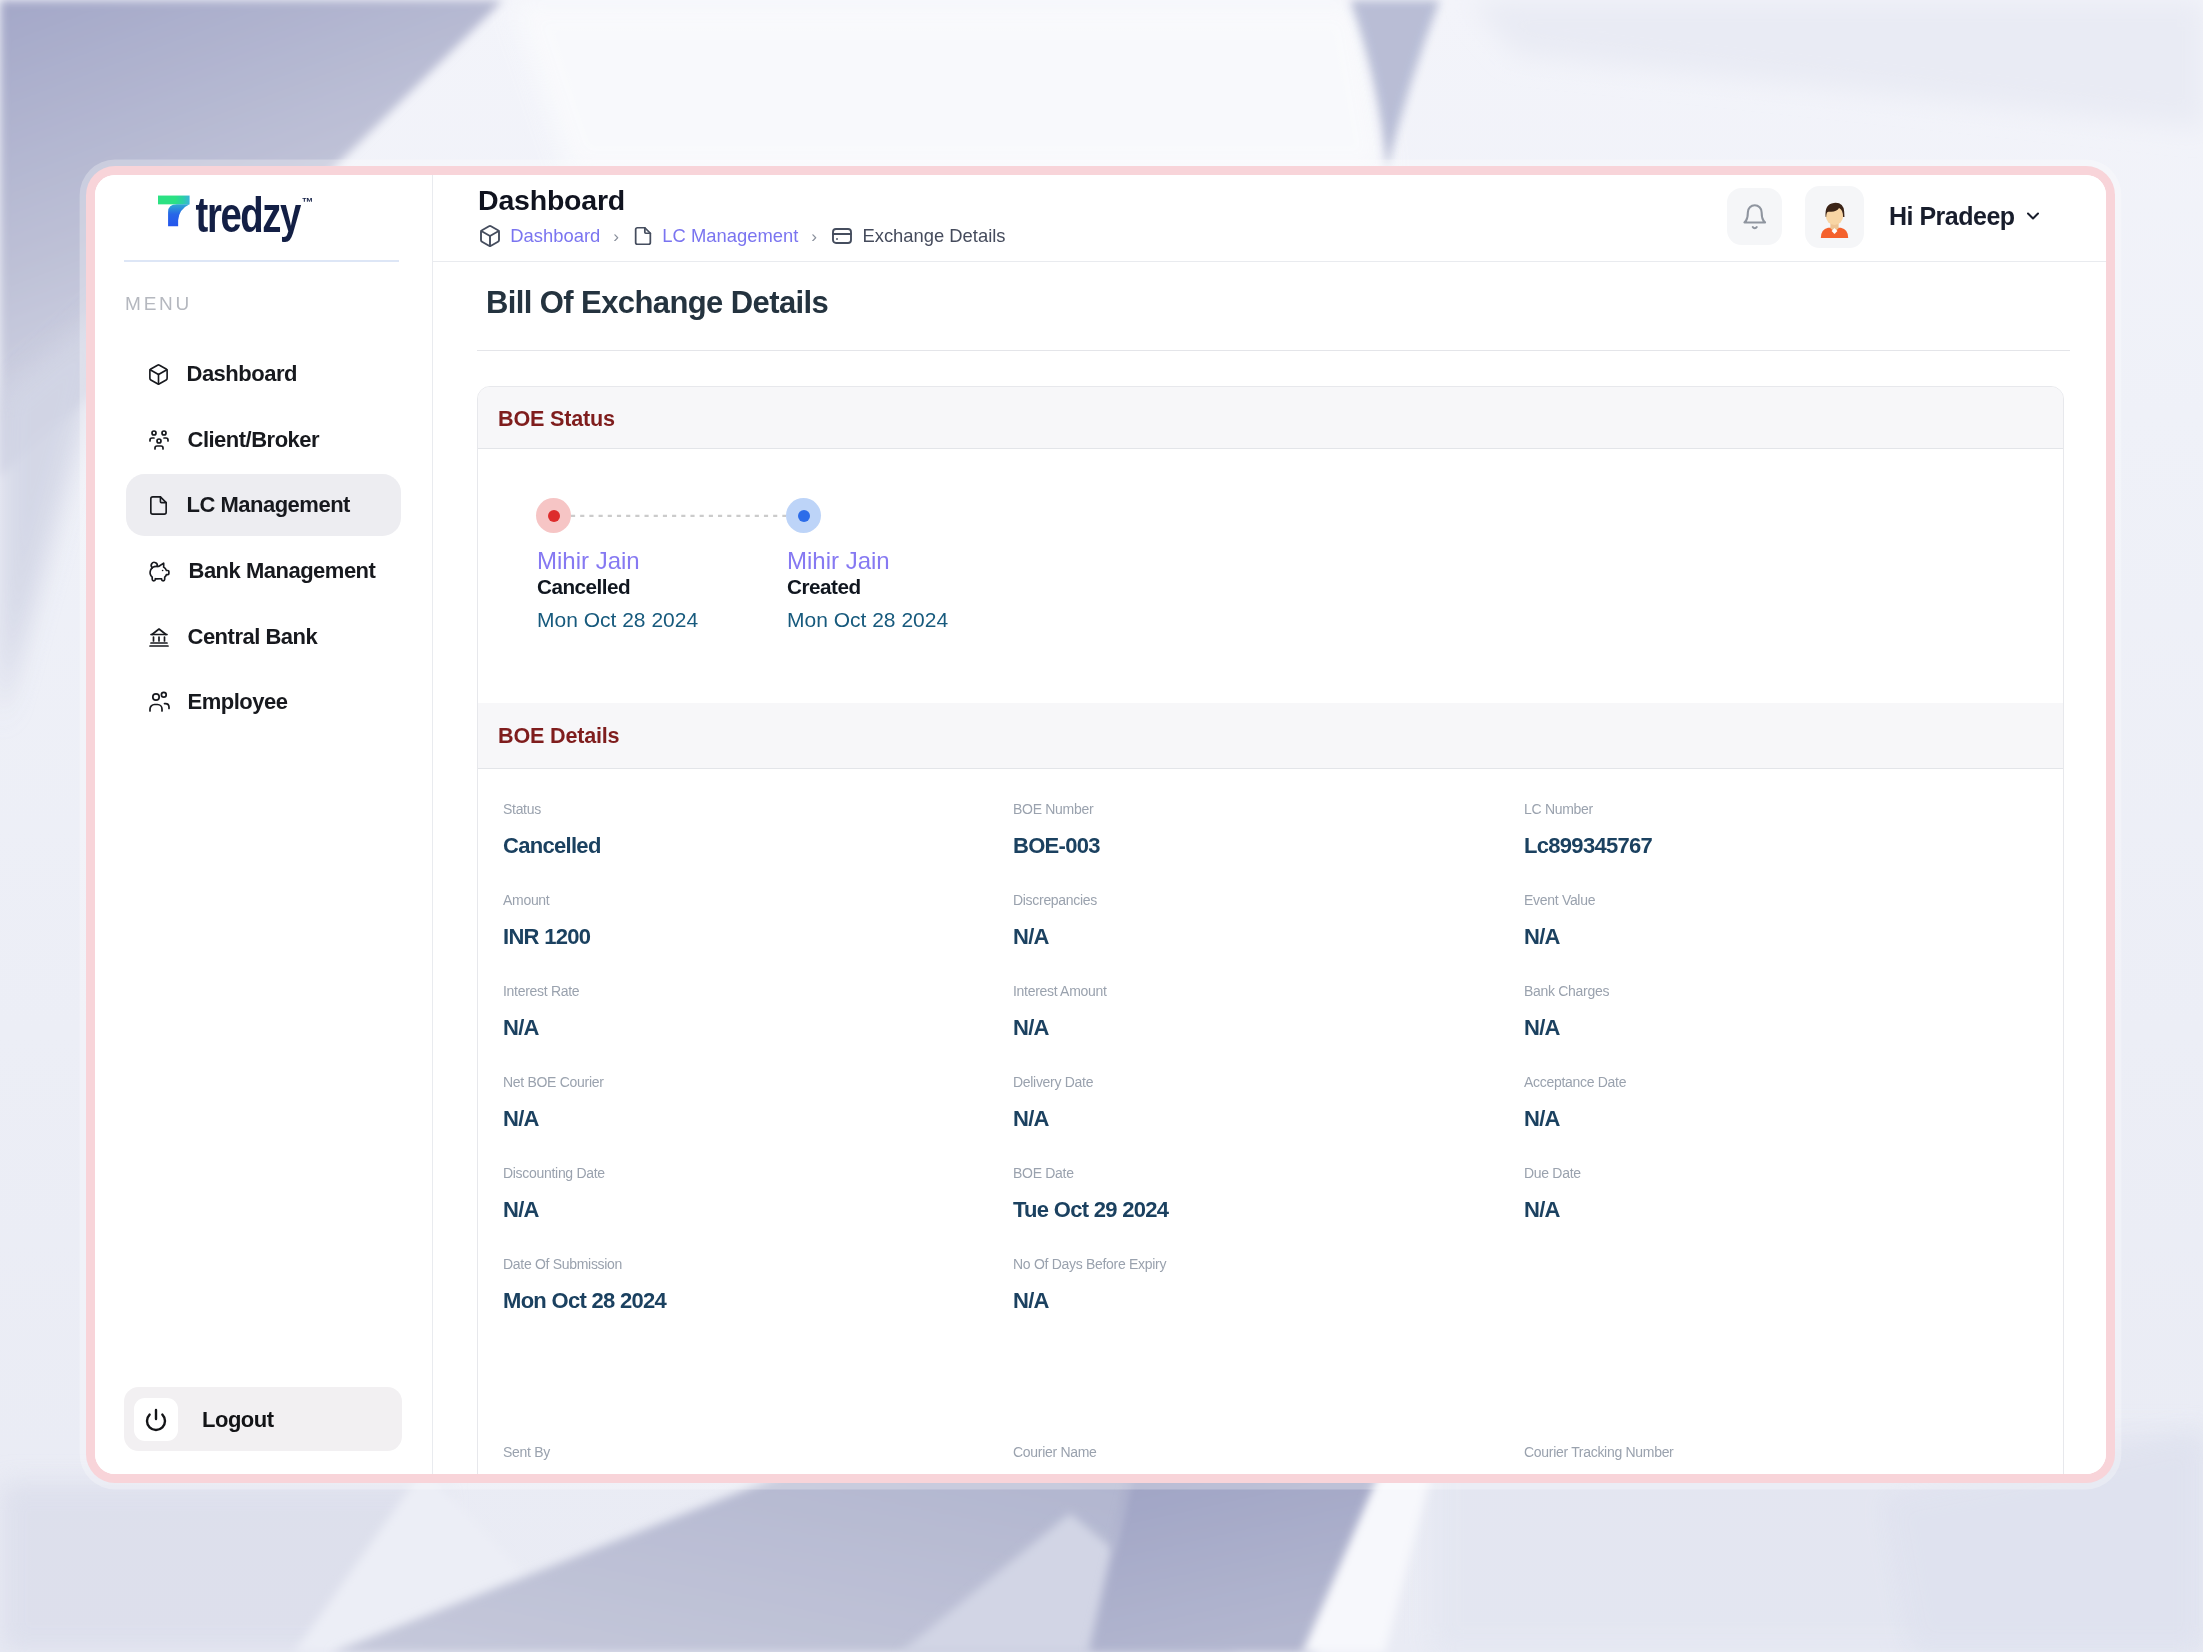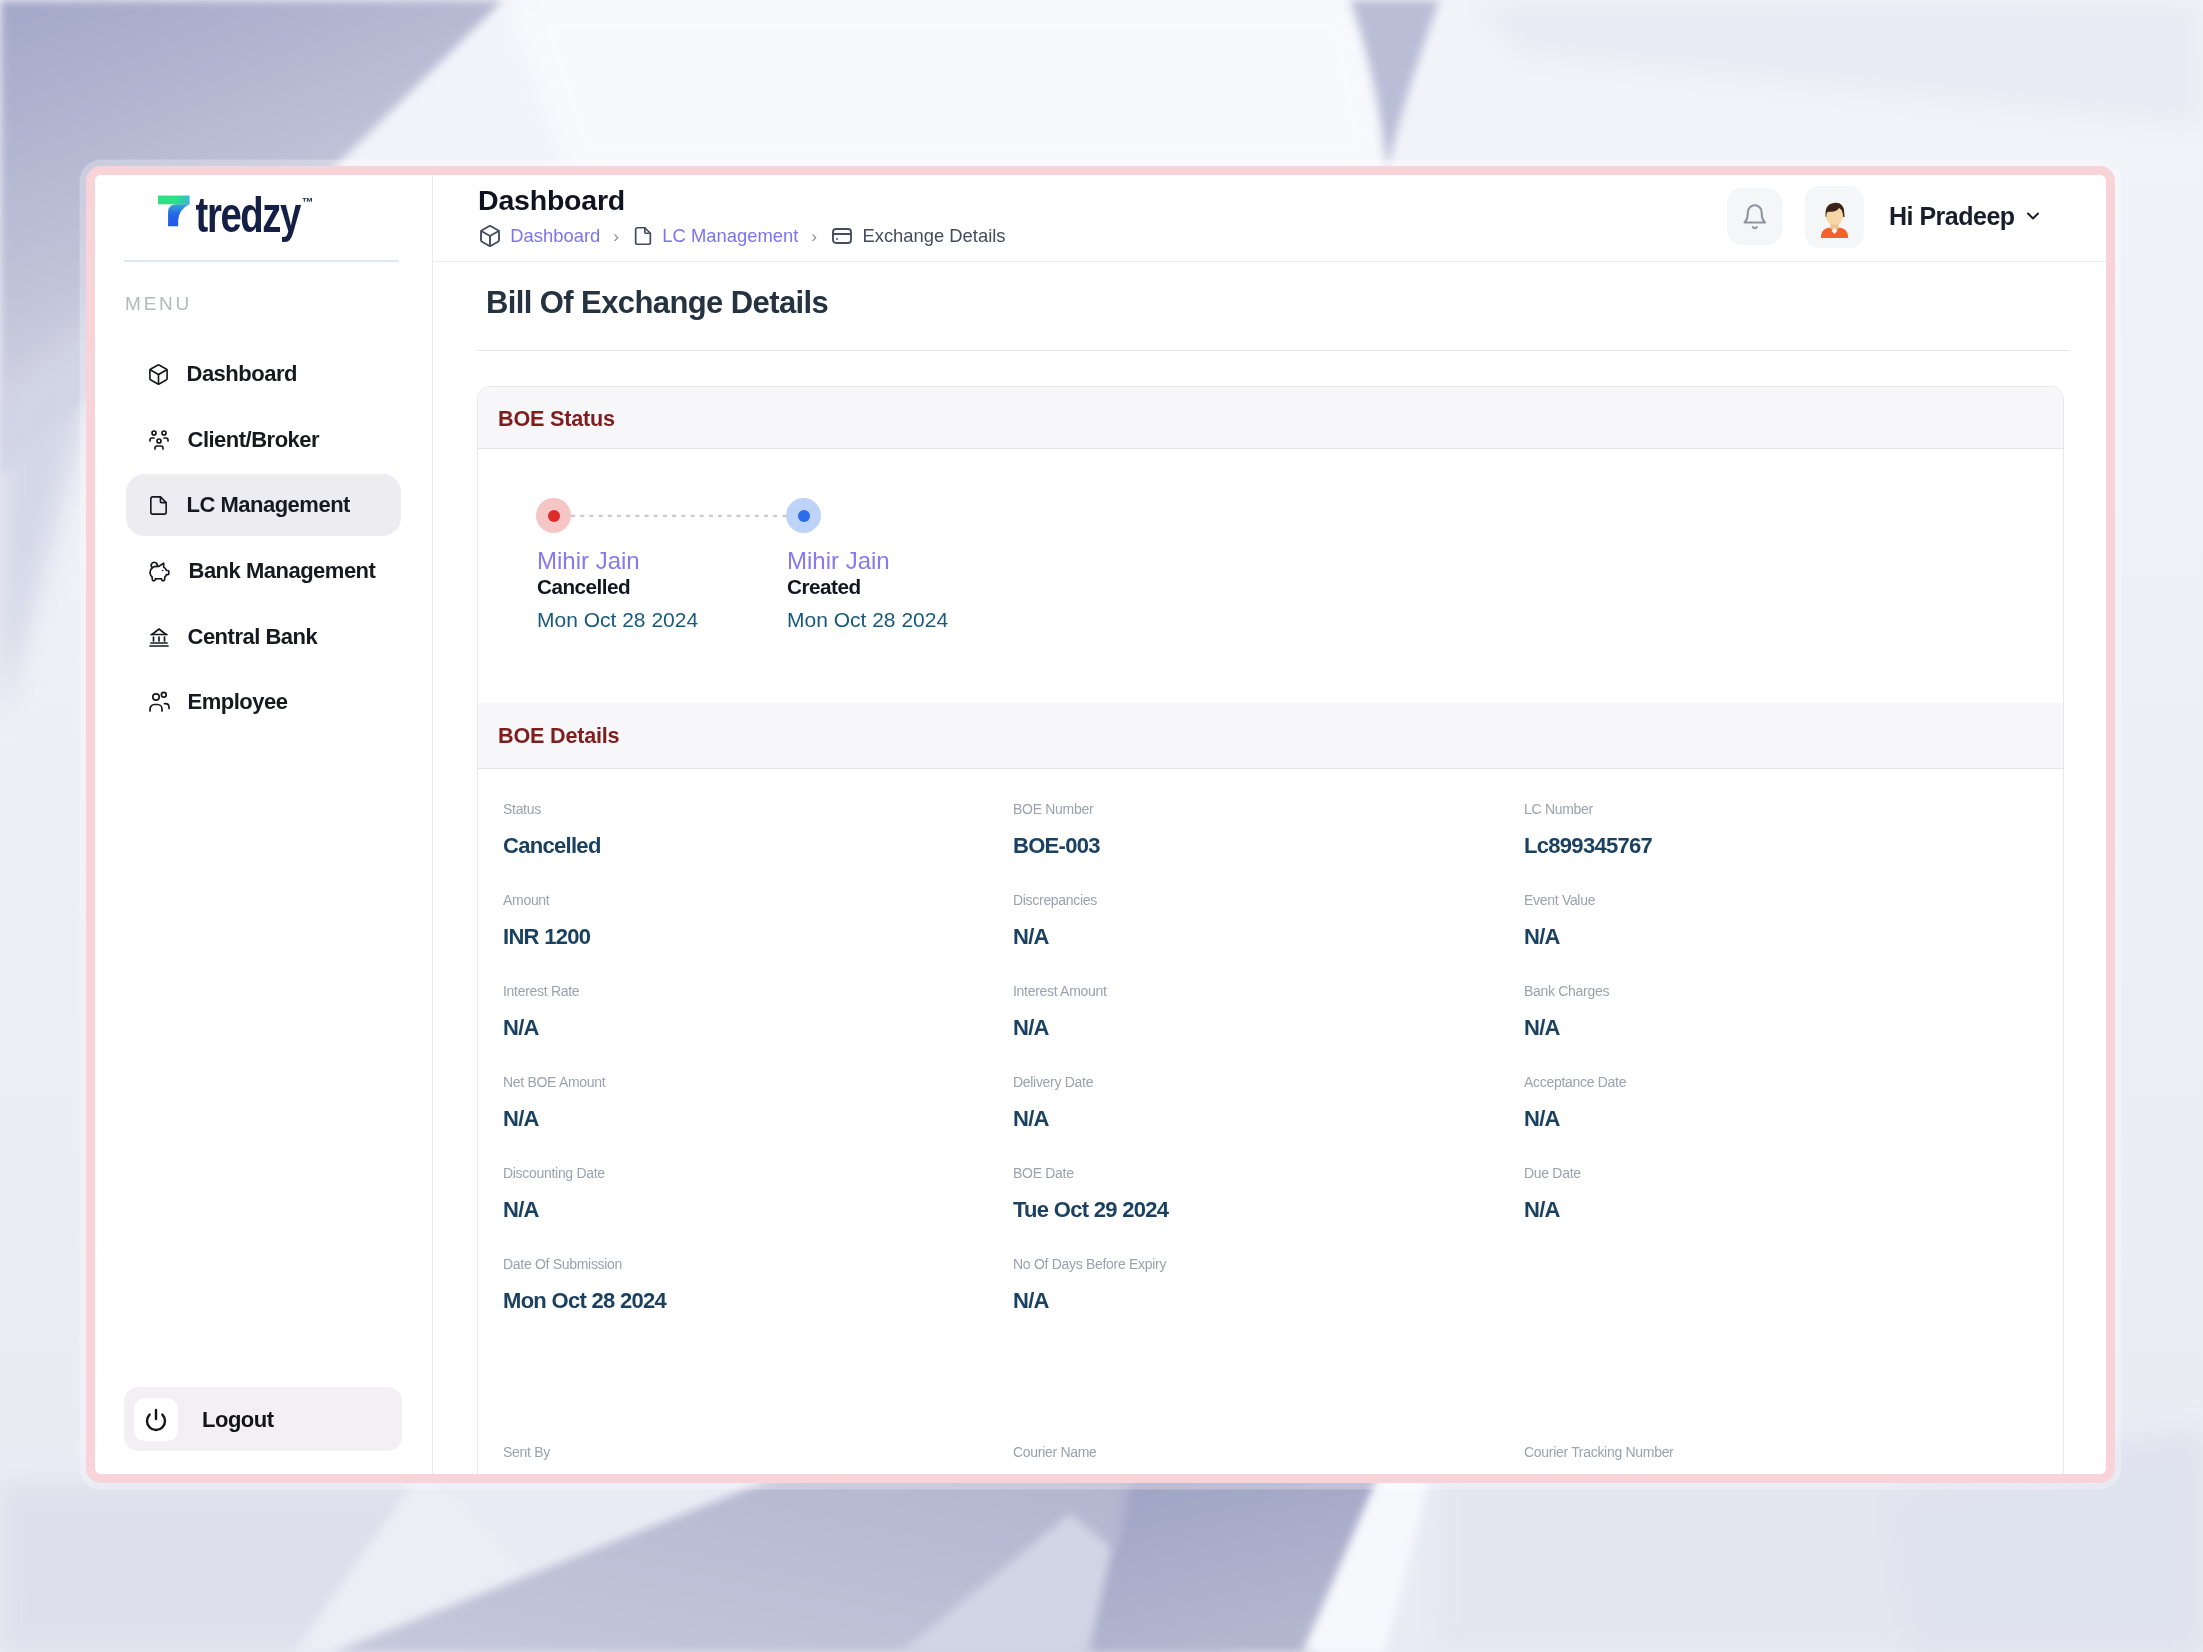--- a/index.html
+++ b/index.html
@@ -5,21 +5,21 @@
   * { margin:0; padding:0; box-sizing:border-box; }
   html,body { width:2204px; height:1653px; overflow:hidden; }
   body { font-family:"Liberation Sans", sans-serif; position:relative; background:#eef0f7; }
   #stage { position:absolute; left:0; top:0; width:2204px; height:1653px; }
   .abs { position:absolute; }
 
   
   #win {
     position:absolute; left:86px; top:166px; width:2029px; height:1317px;
     background:#ffffff; border:9.2px solid rgba(243,176,186,0.55);
-    border-radius:15px; overflow:hidden;
+    border-radius:29px; overflow:hidden;
     box-shadow:0 0 0 6.4px rgba(255,255,255,0.28);
   }
 
   
   #sidebar { position:absolute; left:0; top:0; width:338px; height:100%; background:#fff; border-right:0.9px solid #e9ebef; }
   #logo { position:absolute; left:63px; top:20px; }
   #logo-div { position:absolute; left:28.5px; top:85px; width:275px; height:1.8px; background:#dde6f6; }
   #menu-label { position:absolute; left:30px; top:118px; font-size:19px; color:#b5b8bf; letter-spacing:2.8px; }
   .nav { position:absolute; left:0; top:168px; width:338px; }
   .nav-item { position:relative; height:62px; margin:0 0 3.7px 31px; width:275px; border-radius:18.4px;
@@ -314,21 +314,21 @@
         <div class="lbl" style="left:1046px;top:505px;">Event Value</div>
         <div class="val" style="left:1046px;top:537px;">N/A</div>
 
         <div class="lbl" style="left:25px;  top:596px;">Interest Rate</div>
         <div class="val" style="left:25px;  top:628px;">N/A</div>
         <div class="lbl" style="left:535px; top:596px;">Interest Amount</div>
         <div class="val" style="left:535px; top:628px;">N/A</div>
         <div class="lbl" style="left:1046px;top:596px;">Bank Charges</div>
         <div class="val" style="left:1046px;top:628px;">N/A</div>
 
-        <div class="lbl" style="left:25px;  top:687px;">Net BOE Amount</div>
+        <div class="lbl" style="left:25px;  top:687px;">Net BOE Courier</div>
         <div class="val" style="left:25px;  top:719px;">N/A</div>
         <div class="lbl" style="left:535px; top:687px;">Delivery Date</div>
         <div class="val" style="left:535px; top:719px;">N/A</div>
         <div class="lbl" style="left:1046px;top:687px;">Acceptance Date</div>
         <div class="val" style="left:1046px;top:719px;">N/A</div>
 
         <div class="lbl" style="left:25px;  top:778px;">Discounting Date</div>
         <div class="val" style="left:25px;  top:810px;">N/A</div>
         <div class="lbl" style="left:535px; top:778px;">BOE Date</div>
         <div class="val" style="left:535px; top:810px;">Tue Oct 29 2024</div>

